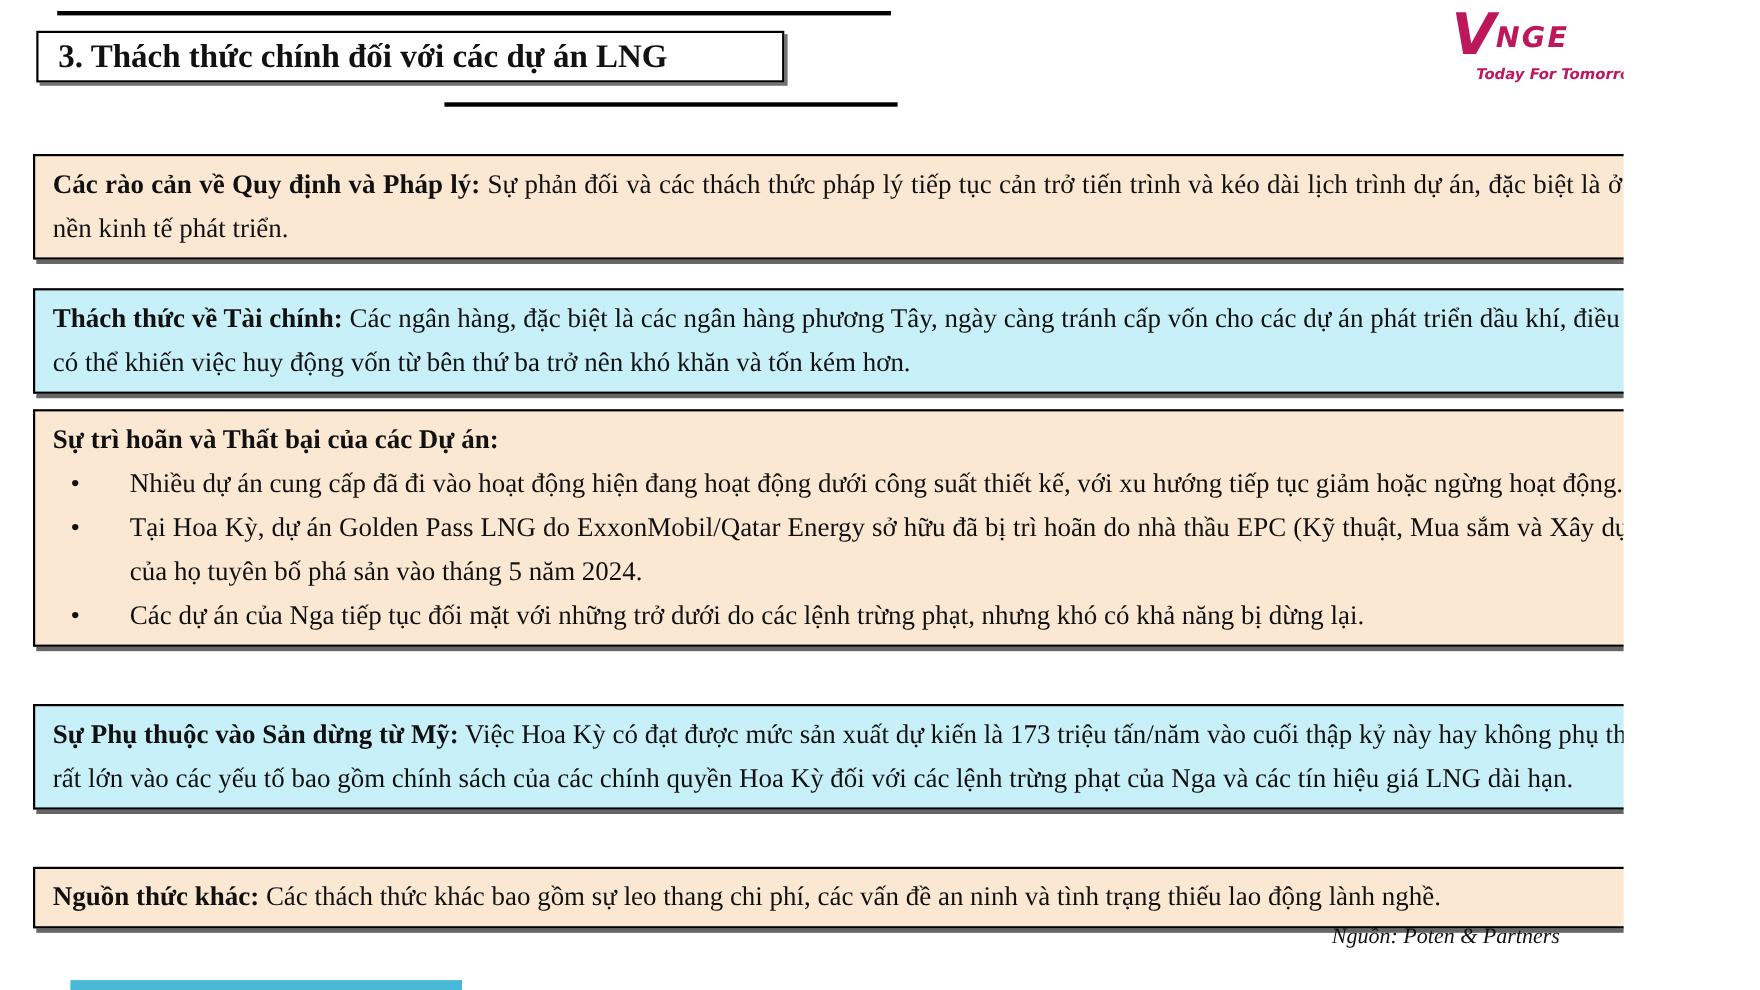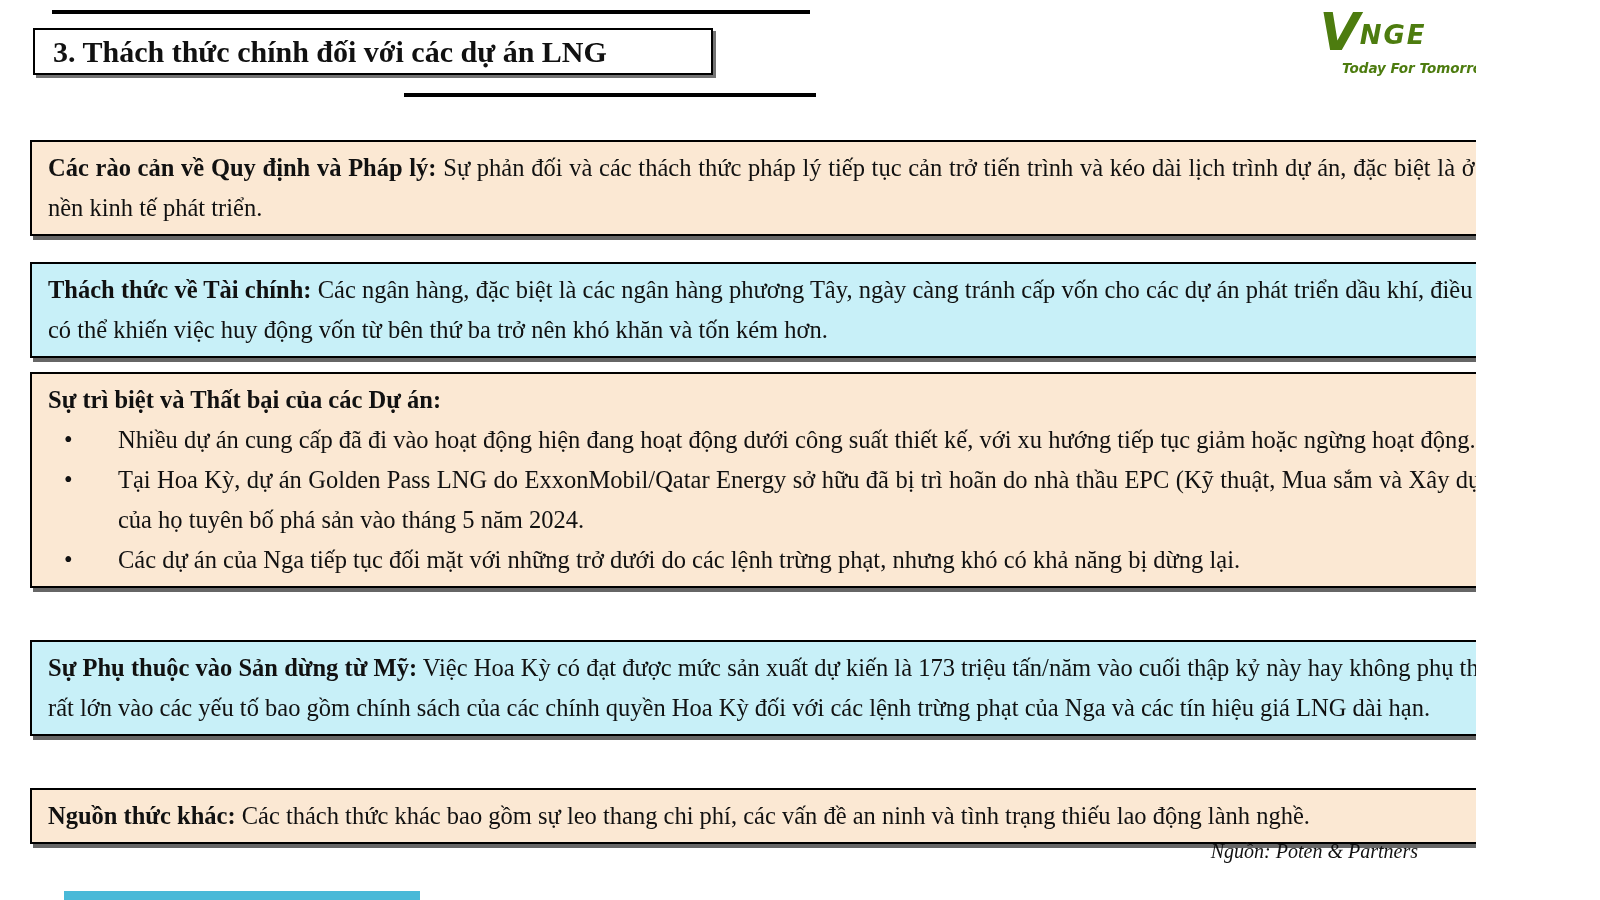--- a/index.html
+++ b/index.html
@@ -61,35 +61,35 @@
 
 <div class="slide">
 
   <div class="cut-line-a"></div>
   <div class="cut-line-b"></div>
 
   <div class="title-box">
     <span>3. Thách thức chính đối với các dự án LNG</span>
   </div>
 
-  <div class="logo" style="color:#4d7c0f;">
+  <div class="logo" style="color:#be185d;">
     <div class="logo-word"><span class="logo-v">V</span><span class="logo-nge">NGE</span></div>
     <div class="logo-tagline">Today For Tomorrow</div>
   </div>
 
   <div class="box cyan b2">
     <p><b>Thách thức về Tài chính:</b> <span>Các ngân hàng, đặc biệt là các ngân hàng phương Tây, ngày càng tránh cấp vốn cho các dự án phát triển dầu khí, điều này có thể khiến việc huy động vốn từ bên thứ ba trở nên khó khăn và tốn kém hơn.</span></p>
   </div>
 
   <div class="box peach b1">
     <p><b>Các rào cản về Quy định và Pháp lý:</b> <span>Sự phản đối và các thách thức pháp lý tiếp tục cản trở tiến trình và kéo dài lịch trình dự án, đặc biệt là ở các nền kinh tế phát triển.</span></p>
   </div>
 
   <div class="box peach b3">
-    <p><b>Sự trì biệt và Thất bại của các Dự án:</b></p>
+    <p><b>Sự trì hoãn và Thất bại của các Dự án:</b></p>
     <ul>
       <li><span>Nhiều dự án cung cấp đã đi vào hoạt động hiện đang hoạt động dưới công suất thiết kế, với xu hướng tiếp tục giảm hoặc ngừng hoạt động.</span></li>
       <li><span>Tại Hoa Kỳ, dự án Golden Pass LNG do ExxonMobil/Qatar Energy sở hữu đã bị trì hoãn do nhà thầu EPC (Kỹ thuật, Mua sắm và Xây dựng) của họ tuyên bố phá sản vào tháng 5 năm 2024.</span></li>
       <li><span>Các dự án của Nga tiếp tục đối mặt với những trở dưới do các lệnh trừng phạt, nhưng khó có khả năng bị dừng lại.</span></li>
     </ul>
   </div>
 
   <div class="box cyan b4">
     <p><b>Sự Phụ thuộc vào Sản dừng từ Mỹ:</b> <span>Việc Hoa Kỳ có đạt được mức sản xuất dự kiến là 173 triệu tấn/năm vào cuối thập kỷ này hay không phụ thuộc rất lớn vào các yếu tố bao gồm chính sách của các chính quyền Hoa Kỳ đối với các lệnh trừng phạt của Nga và các tín hiệu giá LNG dài hạn.</span></p>
   </div>

